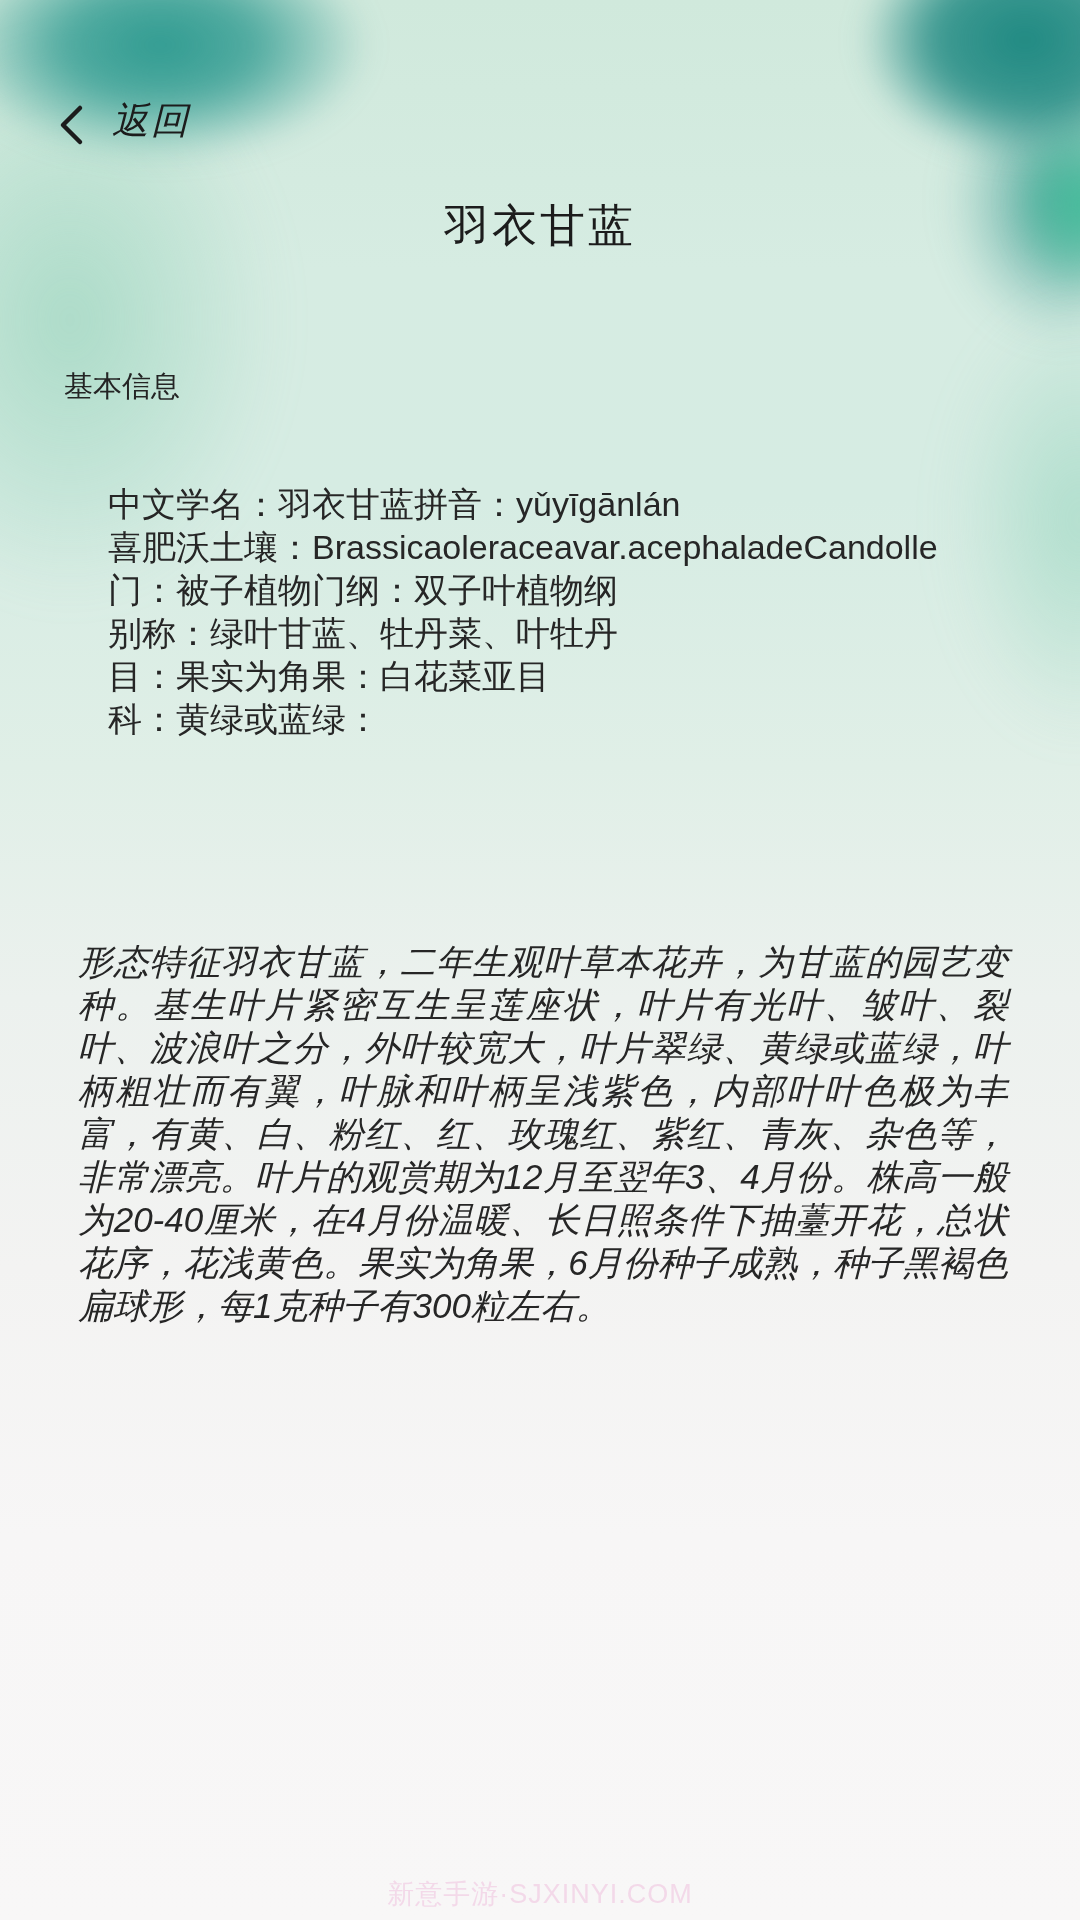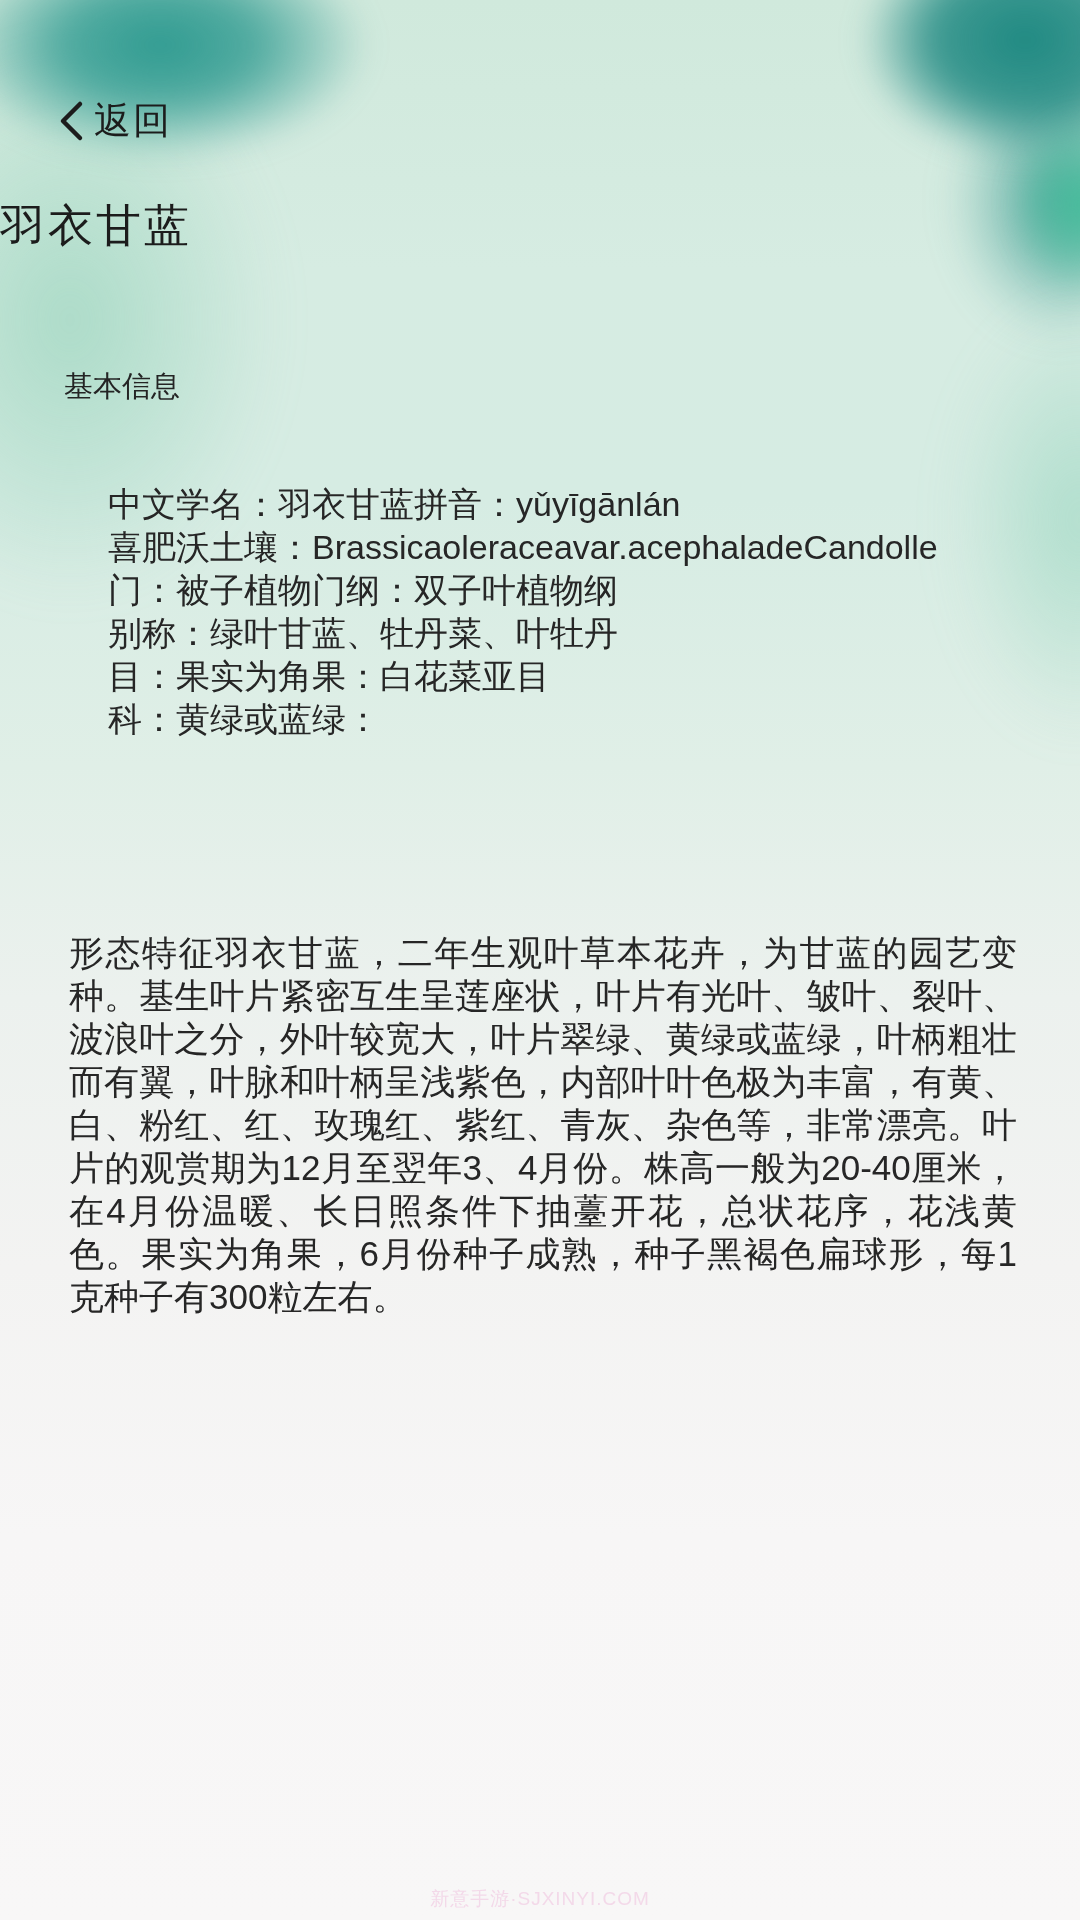--- a/index.html
+++ b/index.html
@@ -55,34 +55,36 @@
   .blob-r-soft {
     left: 950px; top: 300px; width: 260px; height: 440px;
     background: radial-gradient(closest-side, rgba(126,204,176,0.45) 0%, rgba(126,204,176,0) 100%);
     filter: blur(24px);
   }
 
   .back-row {
     position: absolute;
     left: 56px; top: 96px;
     display: flex;
-    align-items: center;
-    gap: 8px;
+    align-items: flex-end;
+    gap: 26px;
     cursor: pointer;
+    font-style: italic;
   }
   .back-row svg { display: block; }
   .back-label {
     font-size: 37px;
     color: #1c1c1c;
     letter-spacing: 2px;
   }
   .page-title {
     position: absolute;
     left: 0; top: 196px;
     width: 100%;
+    text-align: center;
     font-size: 45px;
     font-weight: 500;
     color: #1c1c1c;
     letter-spacing: 3px;
   }
   .section-title {
     position: absolute;
     left: 64px; top: 367px;
     font-size: 29px;
     color: #242424;
@@ -98,27 +100,27 @@
   .info-line { white-space: nowrap; margin-left: 44px; }
   .desc {
     position: absolute;
     left: 62px; top: 924px;
     right: 56px;
     font-size: 35px;
     line-height: 43px;
     color: #262626;
     text-align: justify;
   }
-  .desc p { margin: 7px; }
+  .desc p { margin: 16px; font-style: italic; }
   .watermark {
     position: absolute;
     left: 0; bottom: 8px;
     width: 100%;
     text-align: center;
-    font-size: 19px;
+    font-size: 27px;
     color: #f3d9e9;
     letter-spacing: 1px;
   }
 </style>
 </head>
 <body>
 
 <div class="screen">
 
   <div class="blob blob-tl-soft"></div>

